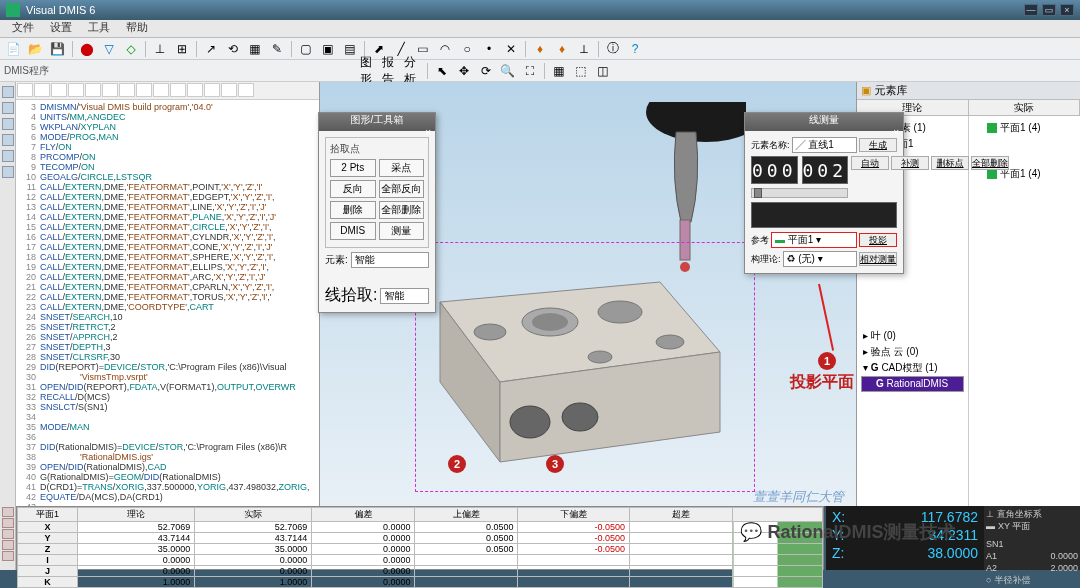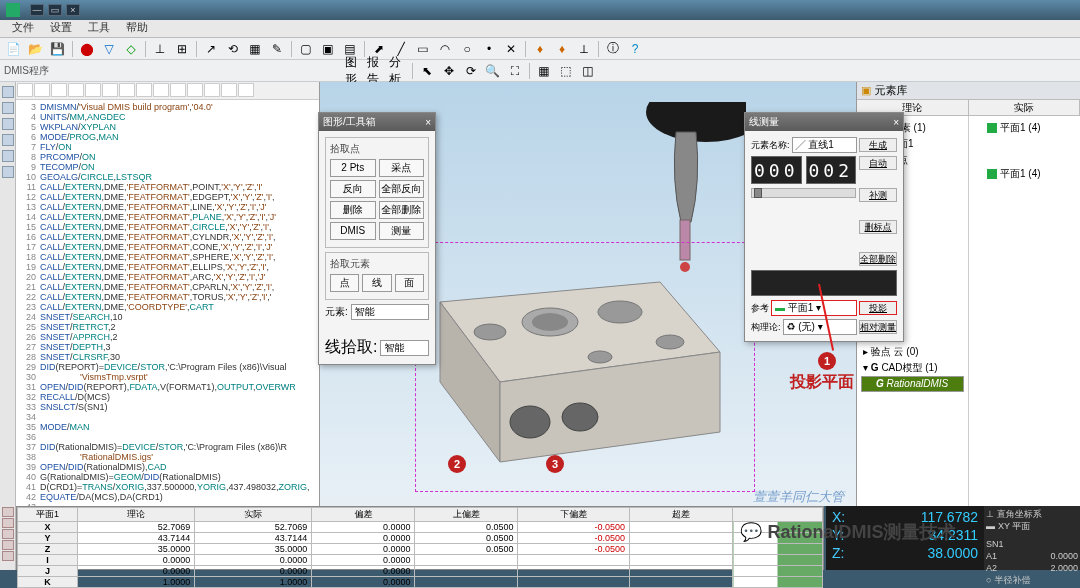--- a/index.html
+++ b/index.html
@@ -34,25 +34,25 @@
 .view3d .probe { position: absolute; top: 20px; right: 110px; width: 120px; height: 180px; }
 .view3d .part { position: absolute; top: 140px; left: 100px; width: 320px; height: 260px; }
 .view3d .selline { position: absolute; border: 1px dashed #d030d0; }
 
 .rightpanel { width: 224px; background: #f0f0f0; border-left: 1px solid #999; display: flex; flex-direction: column; }
 .rightpanel .hdr { height: 18px; background: #e0e4e8; border-bottom: 1px solid #bbb; padding: 0 4px; display: flex; align-items: center; font-size: 11px; }
 .rightpanel .tabs { height: 16px; display: flex; border-bottom: 1px solid #bbb; }
 .rightpanel .tabs .rt { flex: 1; text-align: center; font-size: 10px; border-right: 1px solid #bbb; padding: 1px 0; cursor: pointer; }
 .rightpanel .tree { flex: 1; background: #fff; font-size: 10px; padding: 4px; overflow: hidden; }
 .rightpanel .tree .node { padding: 1px 0 1px 14px; cursor: pointer; }
-.rightpanel .tree .node.sel { background: #4d7c0f; color: #fff; font-style: italic; }
+.rightpanel .tree .node.sel { background: #4c1d95; color: #fff; }
 .rightpanel .tree .ico { display: inline-block; width: 10px; height: 10px; margin-right: 3px; vertical-align: middle; }
 
 .floatbox { position: absolute; background: #f4f4f4; border: 1px solid #888; box-shadow: 2px 2px 6px rgba(0,0,0,0.3); }
-.floatbox .fh { height: 18px; background: linear-gradient(#6a8,#486); color: #fff; display: flex; align-items: center; padding: 0 4px; font-size: 10px; }
+.floatbox .fh { height: 18px; background: linear-gradient(#6a8,#486); color: #fff; display: flex; align-items: center; padding: 0 4px; font-size: 10px; flex-direction: column; }
 .floatbox .fh .fx { margin-left: auto; cursor: pointer; }
 .floatbox .fbody { padding: 6px; }
 .grp { border: 1px solid #bbb; margin-bottom: 4px; padding: 4px; font-size: 10px; }
 .grp .glabel { font-size: 10px; color: #444; margin-bottom: 3px; }
 .btnrow { display: flex; gap: 3px; margin-bottom: 3px; }
 .btn { flex: 1; height: 18px; border: 1px solid #999; background: #f8f8f8; font-size: 10px; cursor: pointer; text-align: center; line-height: 16px; }
 .sel { height: 16px; border: 1px solid #999; background: #fff; font-size: 10px; padding: 0 3px; cursor: pointer; }
 
 
 #tool-box .fh { background: linear-gradient(#7a7a7a,#5a5a5a); }
@@ -87,20 +87,21 @@
 .watermark2 { position: absolute; top: 520px; left: 740px; font-size: 18px; color: #444; pointer-events: none; z-index: 50; font-weight: bold; }
 
 .redbox { border: 1px solid #e02020 !important; }
 .arrow { position: absolute; width: 2px; background: #e02020; transform-origin: top; }
 </style>
 </head>
 <body>
 
 <div class="titlebar">
   <div class="logo"></div>
+  <div class="title">Visual DMIS 6</div>
   <div class="winbtn">—</div>
   <div class="winbtn">▭</div>
   <div class="winbtn">×</div>
 </div>
 
 <div class="menubar">
   <span>文件</span>
   <span>设置</span>
   <span>工具</span>
   <span>帮助</span>
@@ -137,21 +138,21 @@
   <div class="sep"></div>
   <div class="tb" style="color:#c60">♦</div>
   <div class="tb" style="color:#c60">♦</div>
   <div class="tb">⟂</div>
   <div class="sep"></div>
   <div class="tb">ⓘ</div>
   <div class="tb" style="color:#08c">?</div>
 </div>
 
 <div class="toolbar2">
-  <span style="font-size:10px;color:#555;margin-right:1px">DMIS程序</span>
+  <span style="font-size:10px;color:#555;margin-right:16px">DMIS程序</span>
   <div style="flex:0 0 290px"></div>
   <div class="tb">
       <span>图形</span>
     </div>
   <div class="tb">
       <span>报告</span>
     </div>
   <div class="tb">
       <span>分析</span>
     </div>
@@ -273,28 +274,20 @@
       </div>
       <div class="btnrow">
         <div class="btn">删除</div>
         <div class="btn">全部删除</div>
       </div>
       <div class="btnrow">
         <div class="btn">DMIS</div>
         <div class="btn">测量</div>
       </div>
     </div>
-    <div class="grp">
-      <div class="glabel">拾取元素</div>
-      <div class="btnrow">
-        <div class="btn">点</div>
-        <div class="btn">线</div>
-        <div class="btn">面</div>
-      </div>
-    </div>
     <div style="display:flex;align-items:center;gap:3px;margin-bottom:17px">
       <span style="font-size:10px">元素:</span>
       <div class="sel" style="flex:1">智能</div>
     </div>
     <div style="display:flex;align-items:center;gap:3px">
       <span style="font-size:16px">线拾取:</span>
       <div class="sel" style="flex:1">智能</div>
     </div>
   </div>
 </div>
@@ -313,21 +306,21 @@
     <div style="display:flex;gap:3px">
       <div style="flex:1">
         <div class="counter">
           <div class="cd">000</div>
           <div class="cd">002</div>
         </div>
         <div style="height:10px;background:#ddd;border:1px solid #aaa;position:relative">
           <div style="position:absolute;left:2px;top:-1px;width:8px;height:10px;background:#888;border:1px solid #555"></div>
         </div>
       </div>
-      <div style="display:flex;flex-direction:column;gap:18px">
+      <div style="display:flex;flex-direction:row;gap:2px">
         <div class="smallbtn">自动</div>
         <div class="smallbtn">补测 </div>
         <div class="smallbtn">删标点</div>
         <div class="smallbtn">全部删除</div>
       </div>
     </div>
     <div style="height:26px;background:#222;border:1px solid #666;margin:4px 0;font-size:8px;color:#f80;padding:2px"></div>
     <div style="display:flex;align-items:center;gap:2px;margin-bottom:3px">
       <span style="font-size:9px">参考</span>
       <div class="sel redbox" style="flex:1"><span style="color:#2a4">▬</span> <span>平面1</span> ▾</div>

